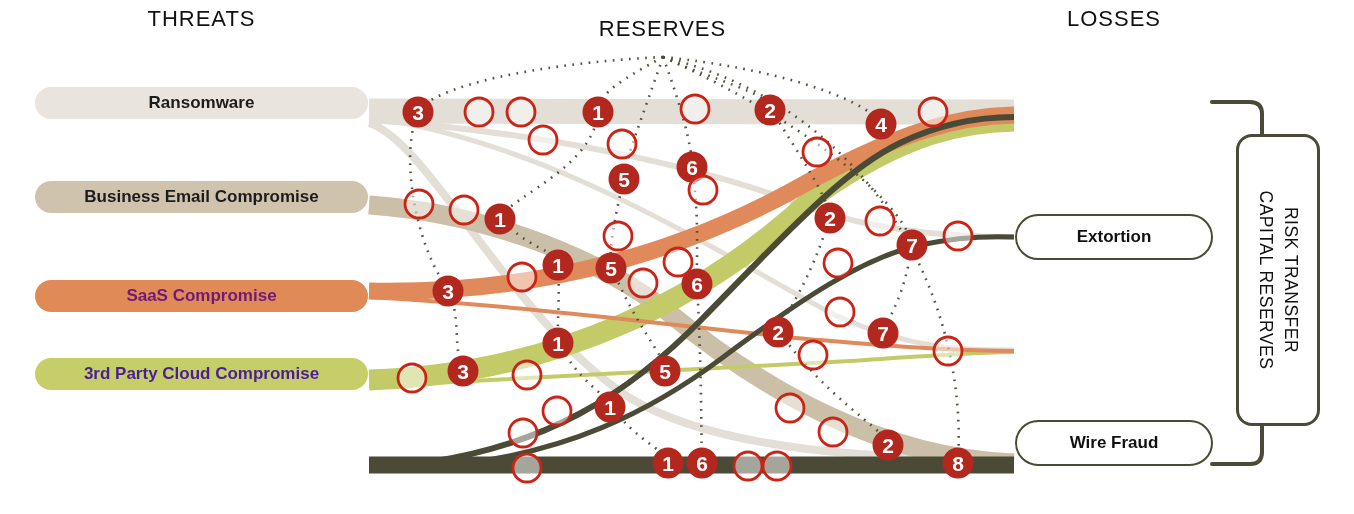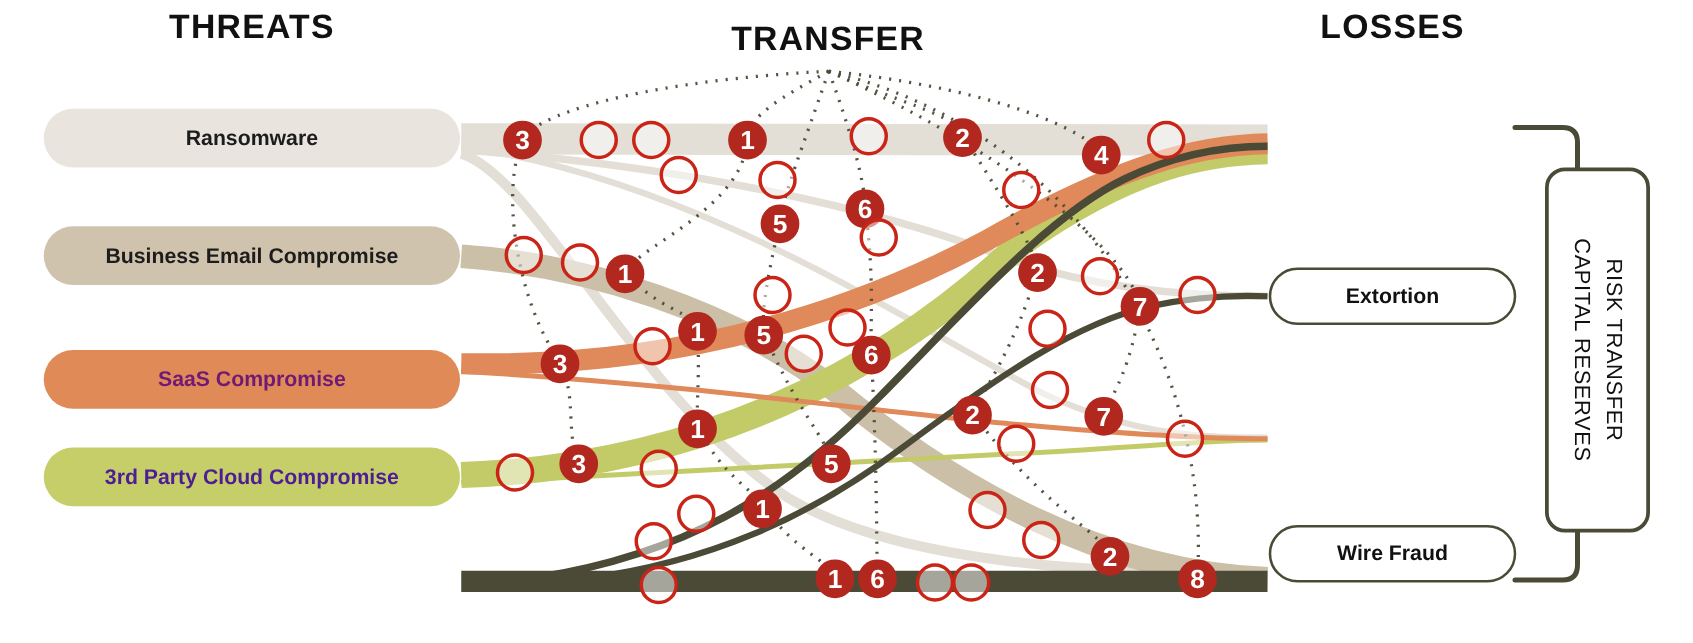--- a/index.html
+++ b/index.html
@@ -1,26 +1,26 @@
 <!DOCTYPE html>
 <html><head>
 <meta charset="utf-8">
 <style>
   html,body{margin:0;padding:0;background:#ffffff;}
   #stage{position:relative;width:1354px;height:514px;background:#fff;overflow:hidden;
          font-family:"Liberation Sans","DejaVu Sans",sans-serif;}
   #flowsvg{position:absolute;left:0;top:0;z-index:1;}
-  .col-title{position:absolute;top:6px;font-size:27px;font-weight:bold;letter-spacing:1px;
+  .col-title{position:absolute;top:6px;font-size:22px;font-weight:normal;letter-spacing:1px;
              color:#111;text-align:center;z-index:5;}
   #title-threats{left:35px;width:333px;}
   #title-controls{left:540px;width:245px;top:16px;}
   #title-losses{left:1015px;width:198px;}
   .pill{position:absolute;border-radius:24px;display:flex;align-items:center;justify-content:center;
         font-size:17px;font-weight:bold;z-index:4;box-sizing:border-box;}
-  .threat{left:35px;width:333px;height:47px;color:#1c1c1c;}
+  .threat{left:35px;width:333px;height:32px;color:#1c1c1c;}
   .loss{left:1015px;width:198px;height:46px;background:#fff;border:2.5px solid #4a4a37;color:#111;}
   #reserve-box{position:absolute;left:1236px;top:134px;width:84px;height:292px;background:#fff;
         border:3.5px solid #4a4a37;border-radius:16px;z-index:4;box-sizing:border-box;}
   #reserve-text{position:absolute;left:1278px;top:280px;width:300px;margin:0;z-index:5;
         transform:translate(-50%,-50%) rotate(90deg);text-align:center;font-size:17.5px;
         font-weight:500;letter-spacing:0.5px;color:#111;line-height:1.45;white-space:nowrap;}
   .ribbon{fill:none;}
   .dotted{fill:none;stroke:#4c4c3a;stroke-width:2.6;stroke-dasharray:1.7 6.4;opacity:.95;}
   .bracket{fill:none;stroke:#4a4a37;stroke-width:4;stroke-linecap:round;stroke-linejoin:round;}
   .open-circle{stroke-width:2.8;}
@@ -136,21 +136,21 @@
         <circle cx="702" cy="463" r="15.5" fill="#b3281e"></circle>
         <text x="702" y="470.5" class="badge-num" fill="#ffffff">6</text>
         <circle cx="748" cy="466" r="14" fill="rgba(255,255,255,0.5)" stroke="#ca2417" class="open-circle"></circle>
         <circle cx="777" cy="466" r="14" fill="rgba(255,255,255,0.5)" stroke="#ca2417" class="open-circle"></circle>
         <circle cx="958" cy="463" r="15.5" fill="#b3281e"></circle>
         <text x="958" y="470.5" class="badge-num" fill="#ffffff">8</text>
       </g>
   </svg>
 
   <div class="col-title" id="title-threats">THREATS</div>
-  <div class="col-title" id="title-controls">TRANSFER</div>
+  <div class="col-title" id="title-controls">RESERVES</div>
   <div class="col-title" id="title-losses">LOSSES</div>
 
   <div class="pill threat" style="top: 87px; background: rgb(233, 228, 222); color: rgb(28, 28, 28);">Ransomware</div>
   <div class="pill threat" style="top: 181px; background: rgb(207, 195, 173); color: rgb(28, 28, 28);">Business Email Compromise</div>
   <div class="pill threat" style="top: 280px; background: rgb(224, 138, 88); color: #701a75;">SaaS Compromise</div>
   <div class="pill threat" style="top: 358px; background: rgb(198, 206, 106); color: #4c1d95;">3rd Party Cloud Compromise</div>
 
   <div class="pill loss" style="top: 214px; border-color: rgb(74, 74, 55);">Extortion</div>
   <div class="pill loss" style="top: 420px; border-color: rgb(74, 74, 55);">Wire Fraud</div>
 

